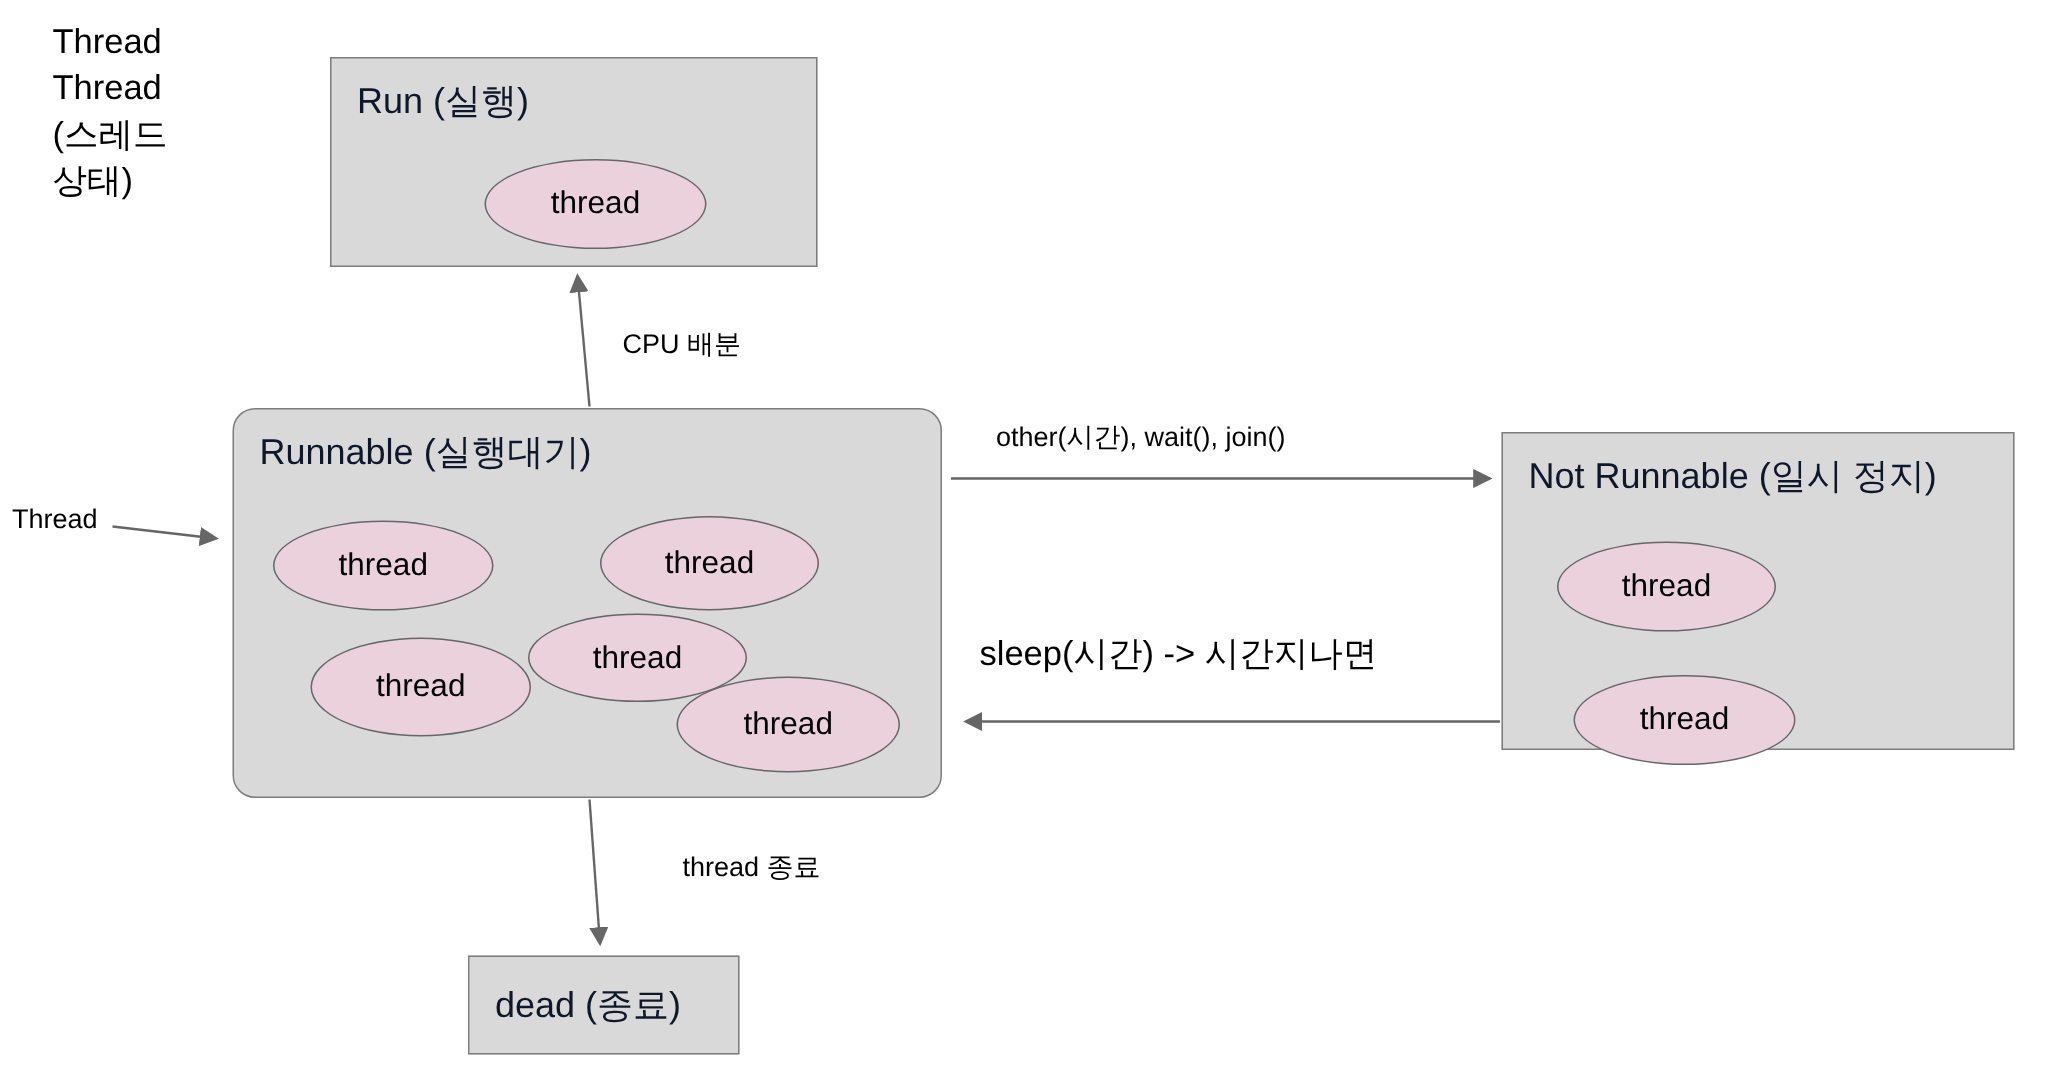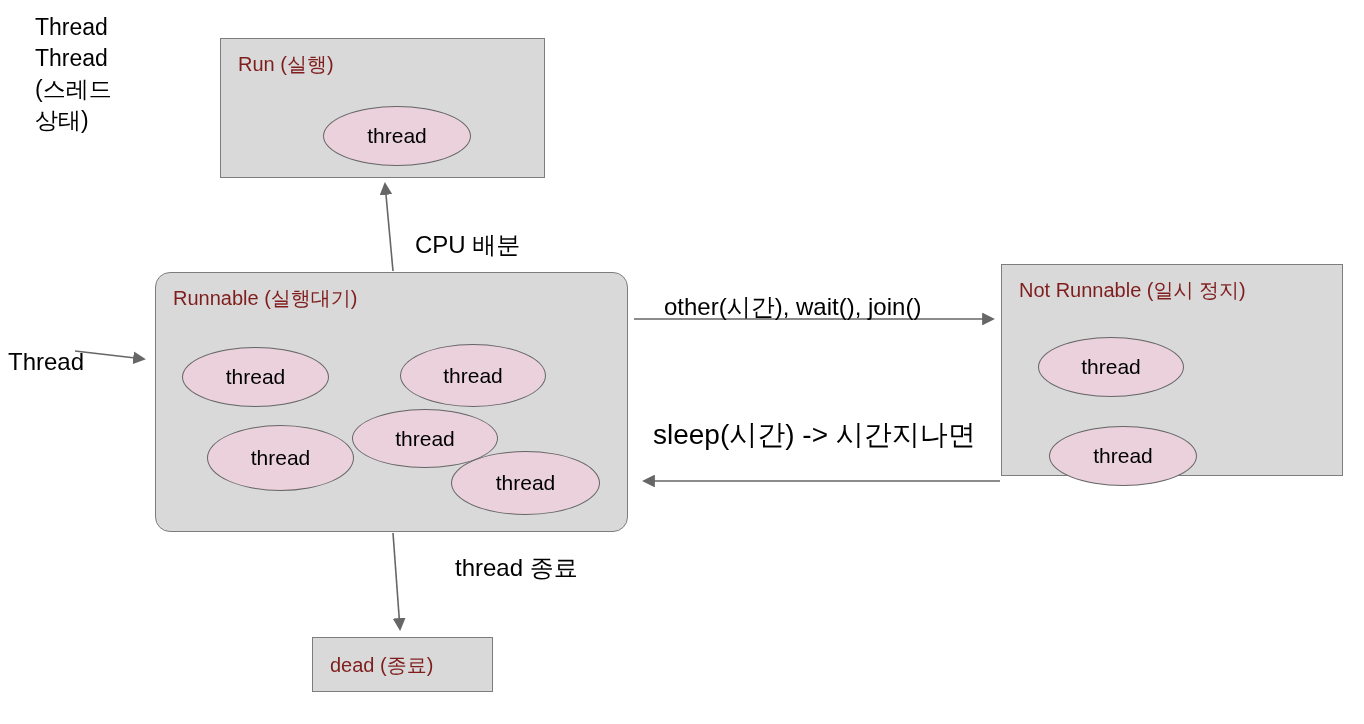--- a/index.html
+++ b/index.html
@@ -26,64 +26,63 @@
   .state-box {
     position: absolute;
     background: #d9d9d9;
     border: 1.5px solid #7d7d7d;
     box-sizing: border-box;
   }
   .box-title {
     position: absolute;
     left: 17px;
     top: 12px;
-    font-size: 20px;
-    color: #7f1d1d;
+    font-size: 24px;
+    color: #0f172a;
     white-space: nowrap;
   }
   .ellipse {
     position: absolute;
     background: #ead1dc;
     border: 1.5px solid #666666;
     border-radius: 50%;
     box-sizing: border-box;
     display: flex;
     align-items: center;
     justify-content: center;
   }
   .ellipse span {
     font-size: 21px;
     color: #000000;
   }
   .free-label {
     position: absolute;
-    font-size: 24px;
+    font-size: 18px;
     color: #000000;
     white-space: nowrap;
-    margin-top: 12px;
   }
   .corner-label {
     position: absolute;
     left: 35px;
     top: 12px;
     font-size: 23px;
     line-height: 31px;
     color: #000000;
   }
   .multiline-label {
     position: absolute;
-    font-size: 28px;
+    font-size: 23px;
     line-height: 30px;
     color: #000000;
     white-space: nowrap;
   }
   #box-run        { left: 220px;  top: 38px;  width: 325px; height: 140px; }
   #box-runnable   { left: 155px;  top: 272px; width: 473px; height: 260px; border-radius: 15px; }
-  #box-notrunnable{ left: 1001px; top: 264px; width: 342px; height: 212px; padding-left: 36px; }
-  #box-dead       { left: 312px;  top: 637px; width: 181px; height: 55px; }
+  #box-notrunnable{ left: 1001px; top: 288px; width: 342px; height: 212px; padding-left: 36px; }
+  #box-dead       { left: 312px;  top: 637px; width: 181px; height: 66px; }
   #box-dead .box-title { top: 50%; transform: translateY(-50%); }
 </style>
 </head>
 <body>
 
 <div class="canvas">
 
   <svg class="arrow-layer" width="1364" height="724" viewBox="0 0 1364 724" xmlns="http://www.w3.org/2000/svg">
     <defs>
       <marker id="arrowhead" viewBox="0 0 10 10" refX="8.5" refY="5" markerWidth="8" markerHeight="8" orient="auto-start-reverse">
@@ -147,15 +146,15 @@
   </div>
 
   <div class="free-label" style="left:415px; top:217px;">CPU 배분</div>
 
   <div class="free-label" style="left:664px; top:279px;">other(시간), wait(), join()</div>
 
   <div class="multiline-label" style="left:653px; top:420px;">
     <div>sleep(시간) -&gt; 시간지나면</div>
   </div>
 
-  <div class="free-label" style="left:455px; top:540px;text-align:right;">thread 종료</div>
+  <div class="free-label" style="left:455px; top:566px;text-align:right;">thread 종료</div>
 
 </div>
 
 </body></html>

